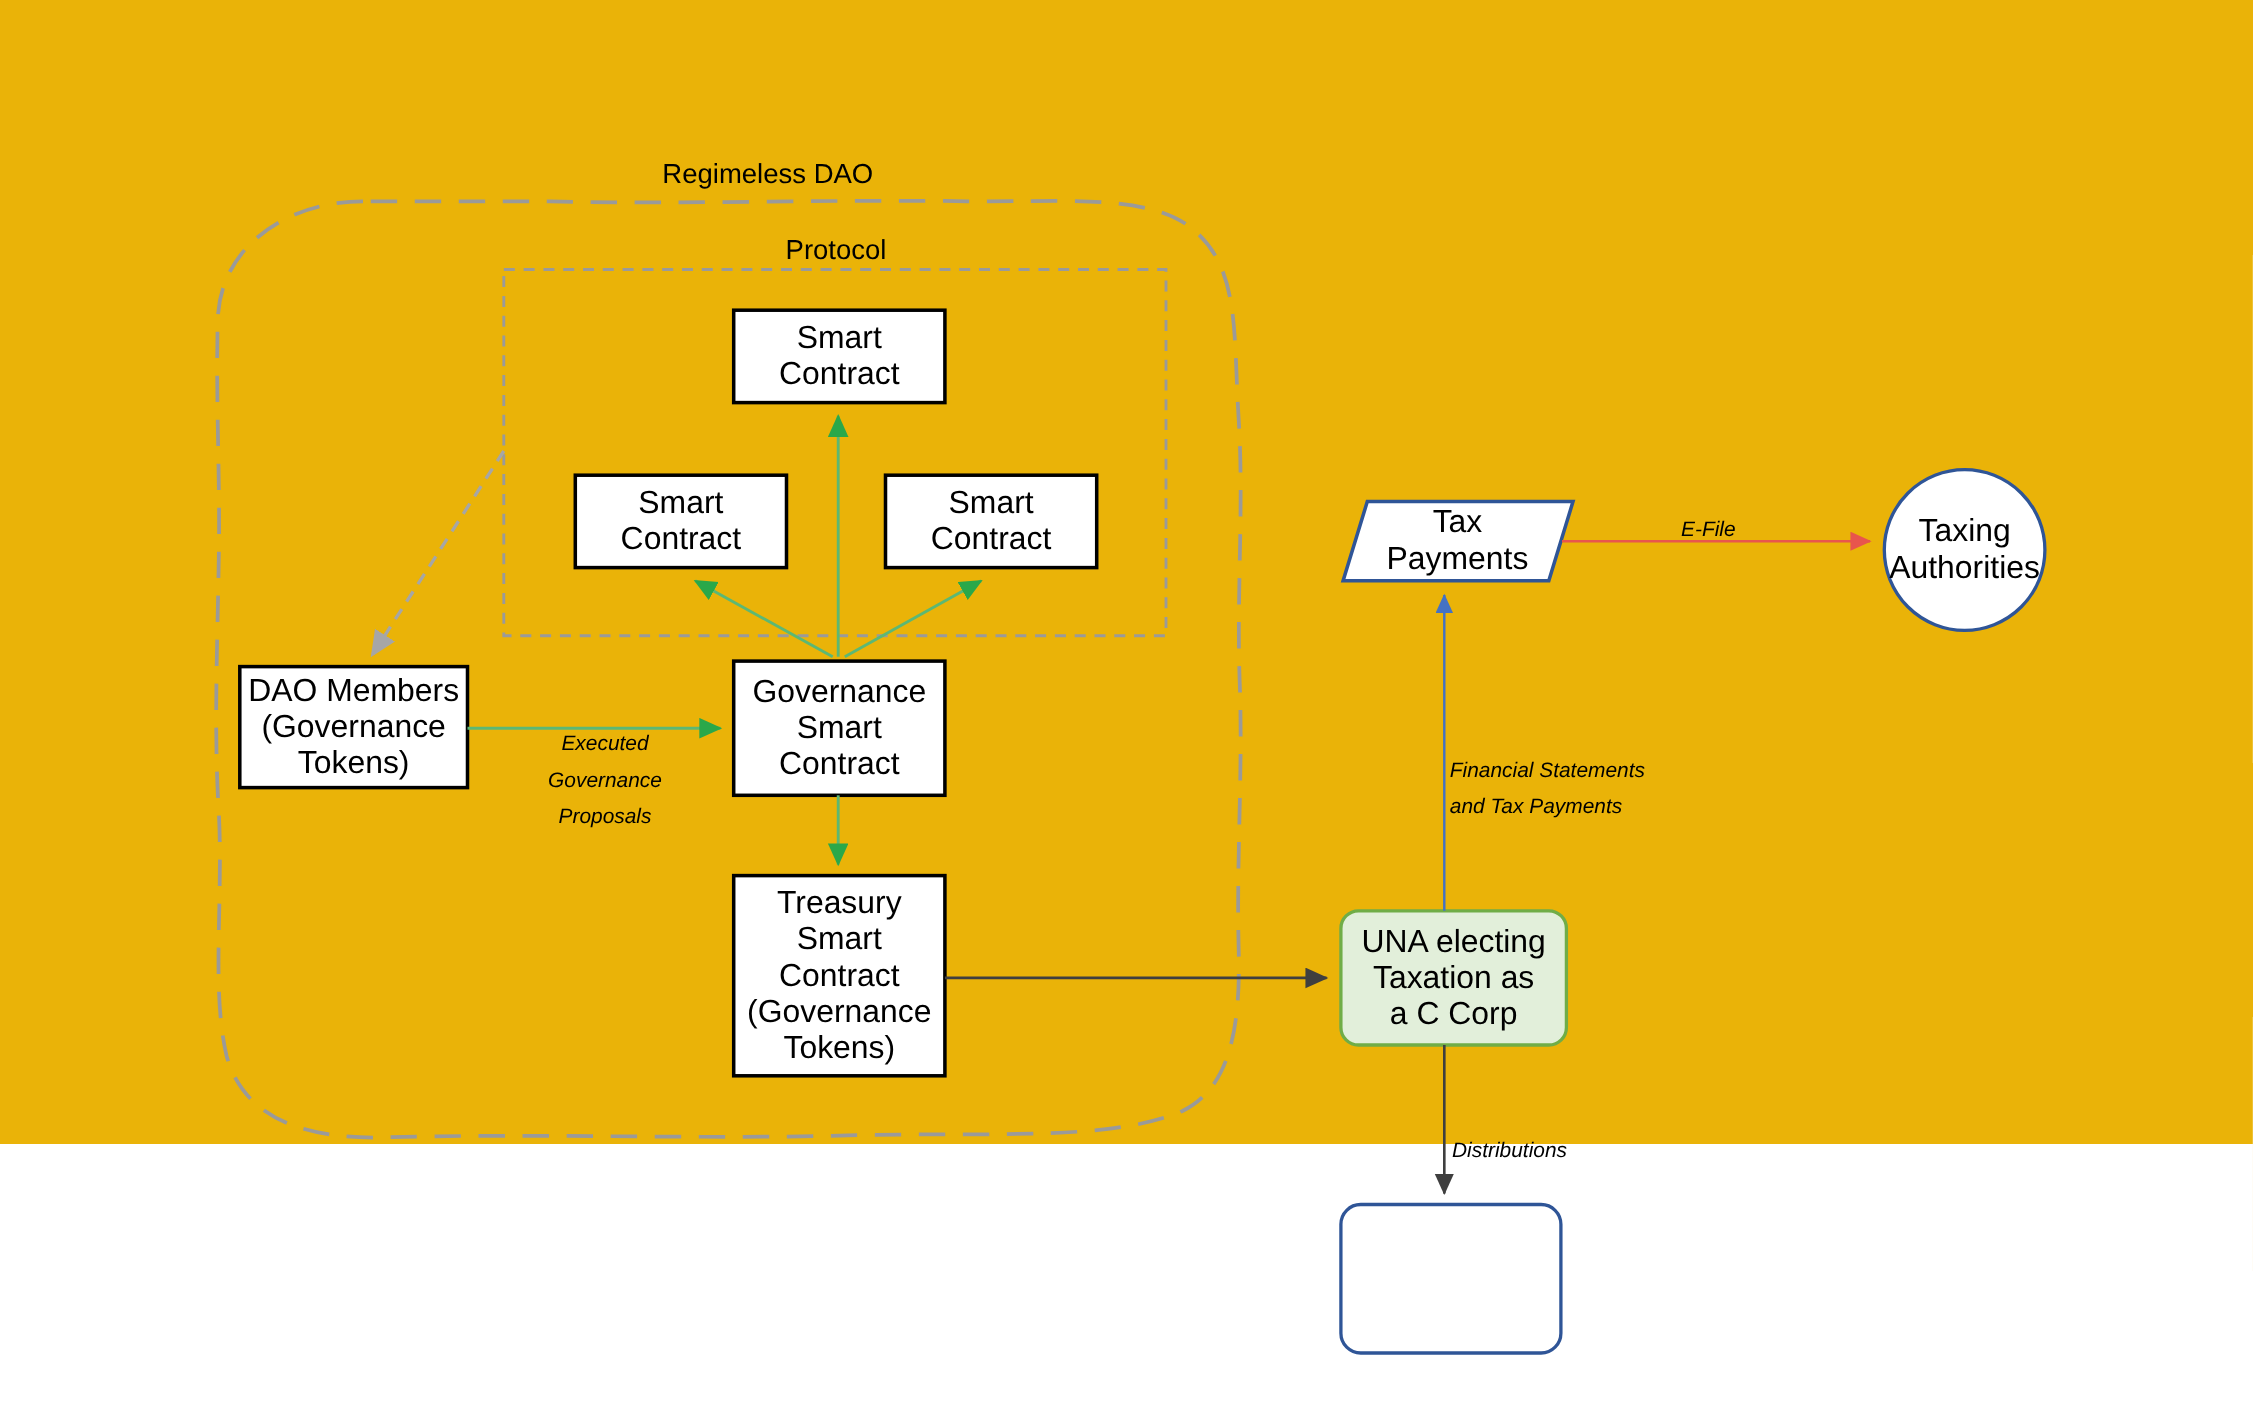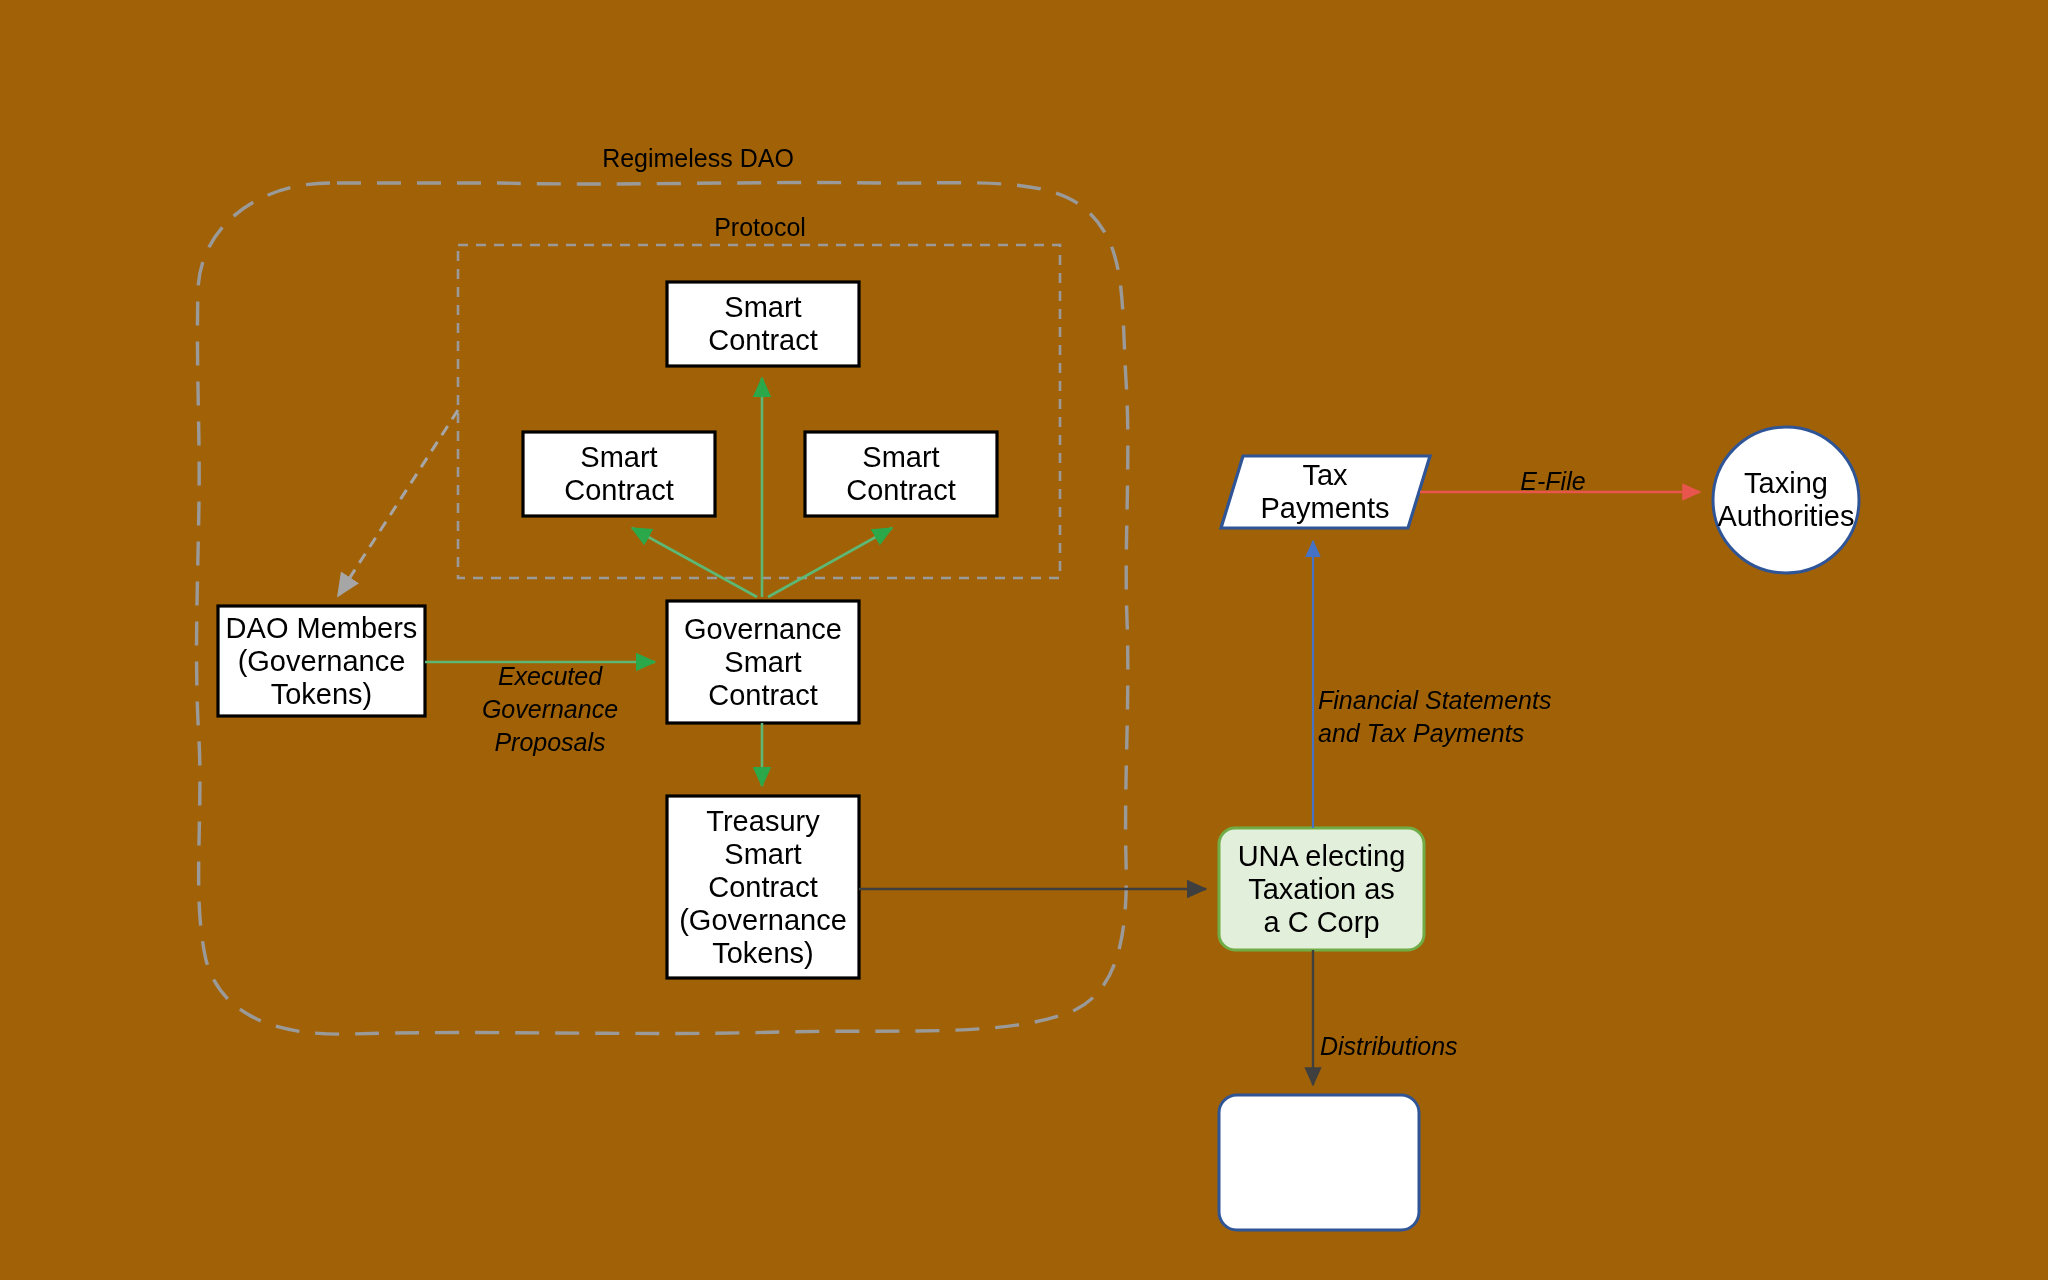--- a/index.html
+++ b/index.html
@@ -9,22 +9,22 @@
   }
   body {
     width: 2048px;
     height: 1280px;
     font-family: "Liberation Sans", sans-serif;
     overflow: hidden;
   }
   #diagram-root {
     position: relative;
     width: 2048px;
-    height: 1280px;
-    background: #a16207;
+    height: 1040px;
+    background: #eab308;
   }
   svg.canvas {
     position: absolute;
     inset: 0;
     width: 2048px;
     height: 1280px;
   }
   .node-label {
     position: absolute;
     display: flex;
@@ -37,21 +37,21 @@
     font-size: 29px;
     line-height: 33px;
     pointer-events: none;
     white-space: pre-line;
   }
   .edge-label {
     position: absolute;
     text-align: center;
     color: #000000;
     font-family: "Liberation Sans", sans-serif;
-    font-size: 25px;
+    font-size: 19px;
     line-height: 33px;
     font-style: italic;
     white-space: pre-line;
   }
   .container-title {
     position: absolute;
     text-align: center;
     color: #000000;
     font-family: "Liberation Sans", sans-serif;
     font-size: 25px;

